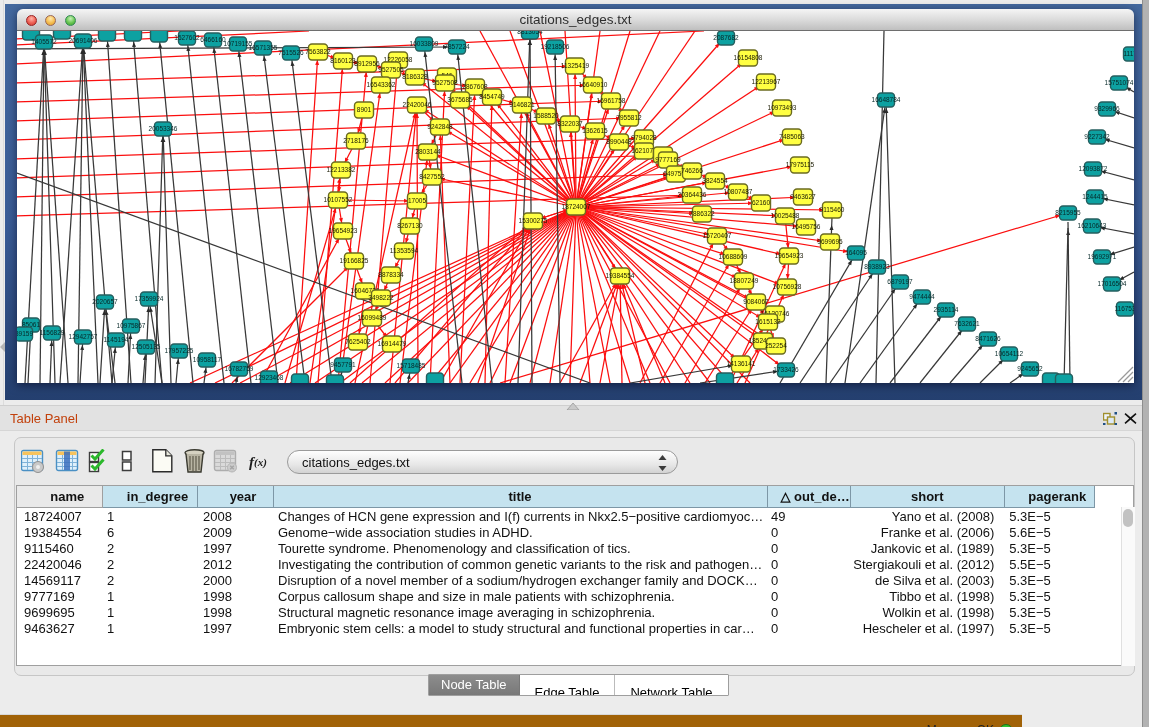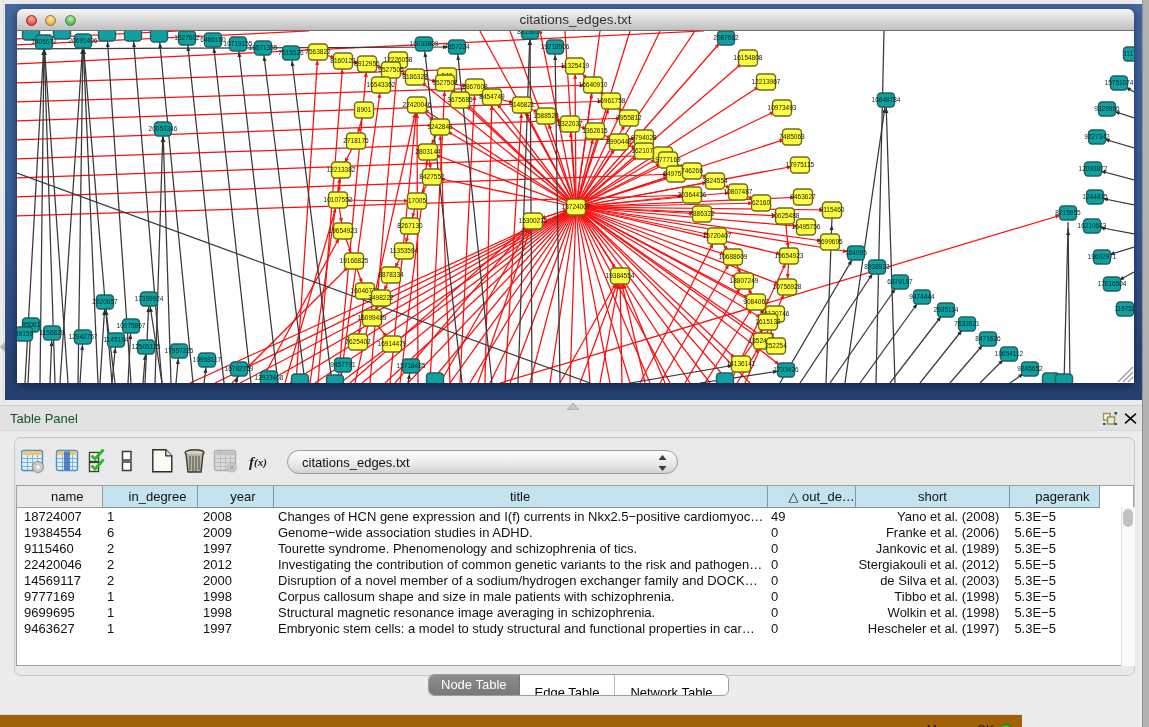--- a/index.html
+++ b/index.html
@@ -10,43 +10,43 @@
   box-shadow:0 2px 10px rgba(0,0,20,.55)}
 .tbar{position:absolute;left:0;top:0;width:100%;height:22px;border-radius:6px 6px 0 0;
   background:linear-gradient(#f5f5f5,#d9d9d9 55%,#bfbfbf);border-bottom:1px solid #6e6e6e;box-sizing:border-box}
 .tl{position:absolute;top:6px;width:11px;height:11px;border-radius:50%;box-sizing:border-box}
 .tl.r{left:9px;background:radial-gradient(circle at 50% 30%,#ffb3a8,#ee6054 55%,#c93c30);border:1px solid #922}
 .tl.y{left:28px;background:radial-gradient(circle at 50% 30%,#ffe9b0,#f5bd4f 55%,#d99a2b);border:1px solid #965}
 .tl.g{left:48px;background:radial-gradient(circle at 50% 30%,#c6f0b8,#68c651 55%,#3f9e2f);border:1px solid #385}
 .title{position:absolute;left:0;right:0;top:3px;text-align:center;font-size:13.5px;color:#2e2e2e}
 .tpbar{position:absolute;left:0;top:405px;width:1142px;height:26px;background:#e2e2e2;
   border-top:1px solid #cfcfcf;border-bottom:1px solid #d6d6d6;box-sizing:border-box}
-.tpbar span{position:absolute;left:10px;top:5px;font-size:13px;color:#14532d}
+.tpbar span{position:absolute;left:10px;top:5px;font-size:13px;color:#c2410c}
 .panel{position:absolute;left:14px;top:437px;width:1121px;height:239px;background:#e9e9e9;
   border:1px solid #c6c6c6;border-radius:7px;box-sizing:border-box}
 .combo{position:absolute;left:287px;top:450px;width:391px;height:24px;border:1px solid #9a9a9a;
   border-radius:12px;background:linear-gradient(#fefefe,#e8e8e8 60%,#d2d2d2);box-sizing:border-box}
 .combo span{position:absolute;left:14px;top:4px;font-size:13px;color:#111}
 .tablewrap{position:absolute;left:16px;top:485px;width:1118px;height:181px;background:#fff;
   border:1px solid #9f9f9f;box-sizing:border-box;overflow:hidden}
 table.t{border-collapse:collapse;table-layout:fixed;font-size:13px;color:#111}
 table.t td,table.t th{overflow:hidden;white-space:nowrap;padding:0}
 tr.hd th{background:#c5e3ef;border-right:1px solid #7d97a6;border-bottom:1px solid #7d97a6;
-  font-weight:normal;font-size:13px;height:21px}
+  font-weight:bold;font-size:13px;height:21px}
 tr.hd th.pl{padding-left:16px}
-tr.hd th.lft{text-align:left;padding-left:21px}
+tr.hd th.lft{text-align:left;padding-left:13px}
 tr.hd th.g{background:#e9e9e9;border-right:1px solid #9f9f9f;border-bottom:1px solid #9f9f9f}
 table.t td{height:16px}
 table.t td.c1{padding-left:7px}table.t td.c2{padding-left:5px}table.t td.c3{padding-left:6px}table.t td.c4{padding-left:5px}
 table.t td.c5{padding-left:4px}table.t td.c6{text-align:right;padding-right:10px}table.t td.c7{padding-left:5px}
 .vsb{position:absolute;left:1121px;top:507px;width:13px;height:159px;background:#fafafa;
   border-left:1px solid #e0e0e0}
 .vsb i{position:absolute;left:1px;top:2px;width:10px;height:18px;background:#c2c2c2;border-radius:5px}
 .tabs{position:absolute;left:428px;top:674px;height:20px;display:flex;font-size:13px;
-  border:1px solid #9e9e9e;border-radius:6px;overflow:hidden;background:#fff}
+  border:1px solid #9e9e9e;border-radius:1px;overflow:hidden;background:#fff}
 .tabs div{padding:10px 15px 0 15px;border-right:1px solid #bbb}
 .tabs div.sel{background:linear-gradient(#8d8d8d,#787878);color:#fff;border-right:1px solid #777}
 .tabs div:last-child{border-right:none}
 .status{position:absolute;left:0;top:714px;width:1022px;height:29px;background:#a16207;border-top:1px solid #d8d8d8}
 .status span{position:absolute;right:28px;top:8px;font-size:12px;color:#222}
 .memdot{position:absolute;right:9px;top:9px;width:12px;height:12px;border-radius:50%;
   background:#2ec22e;border:1px solid #1c701c}
 .redge{position:absolute;right:0;top:0;width:6px;height:727px;background:#b2b2b2;border-left:1px solid #8e8e8e}
 .flicon{position:absolute;left:1103px;top:6px;width:14px;height:13px}
 .xicon{position:absolute;left:1124px;top:6px;width:13px;height:13px}
@@ -900,21 +900,21 @@
           <td class="c3">2009</td>
           <td class="c4">Genome−wide association studies in ADHD.</td>
           <td class="c5">0</td>
           <td class="c6">Franke et al. (2006)</td>
           <td class="c7">5.6E−5</td>
         </tr>
 <tr>
           <td class="c1">9115460</td>
           <td class="c2">2</td>
           <td class="c3">1997</td>
-          <td class="c4">Tourette syndrome. Phenomenology and schizophrenia of tics.</td>
+          <td class="c4">Tourette syndrome. Phenomenology and classification of tics.</td>
           <td class="c5">0</td>
           <td class="c6">Jankovic et al. (1989)</td>
           <td class="c7">5.3E−5</td>
         </tr>
 <tr>
           <td class="c1">22420046</td>
           <td class="c2">2</td>
           <td class="c3">2012</td>
           <td class="c4">Investigating the contribution of common genetic variants to the risk and pathogen…</td>
           <td class="c5">0</td>

